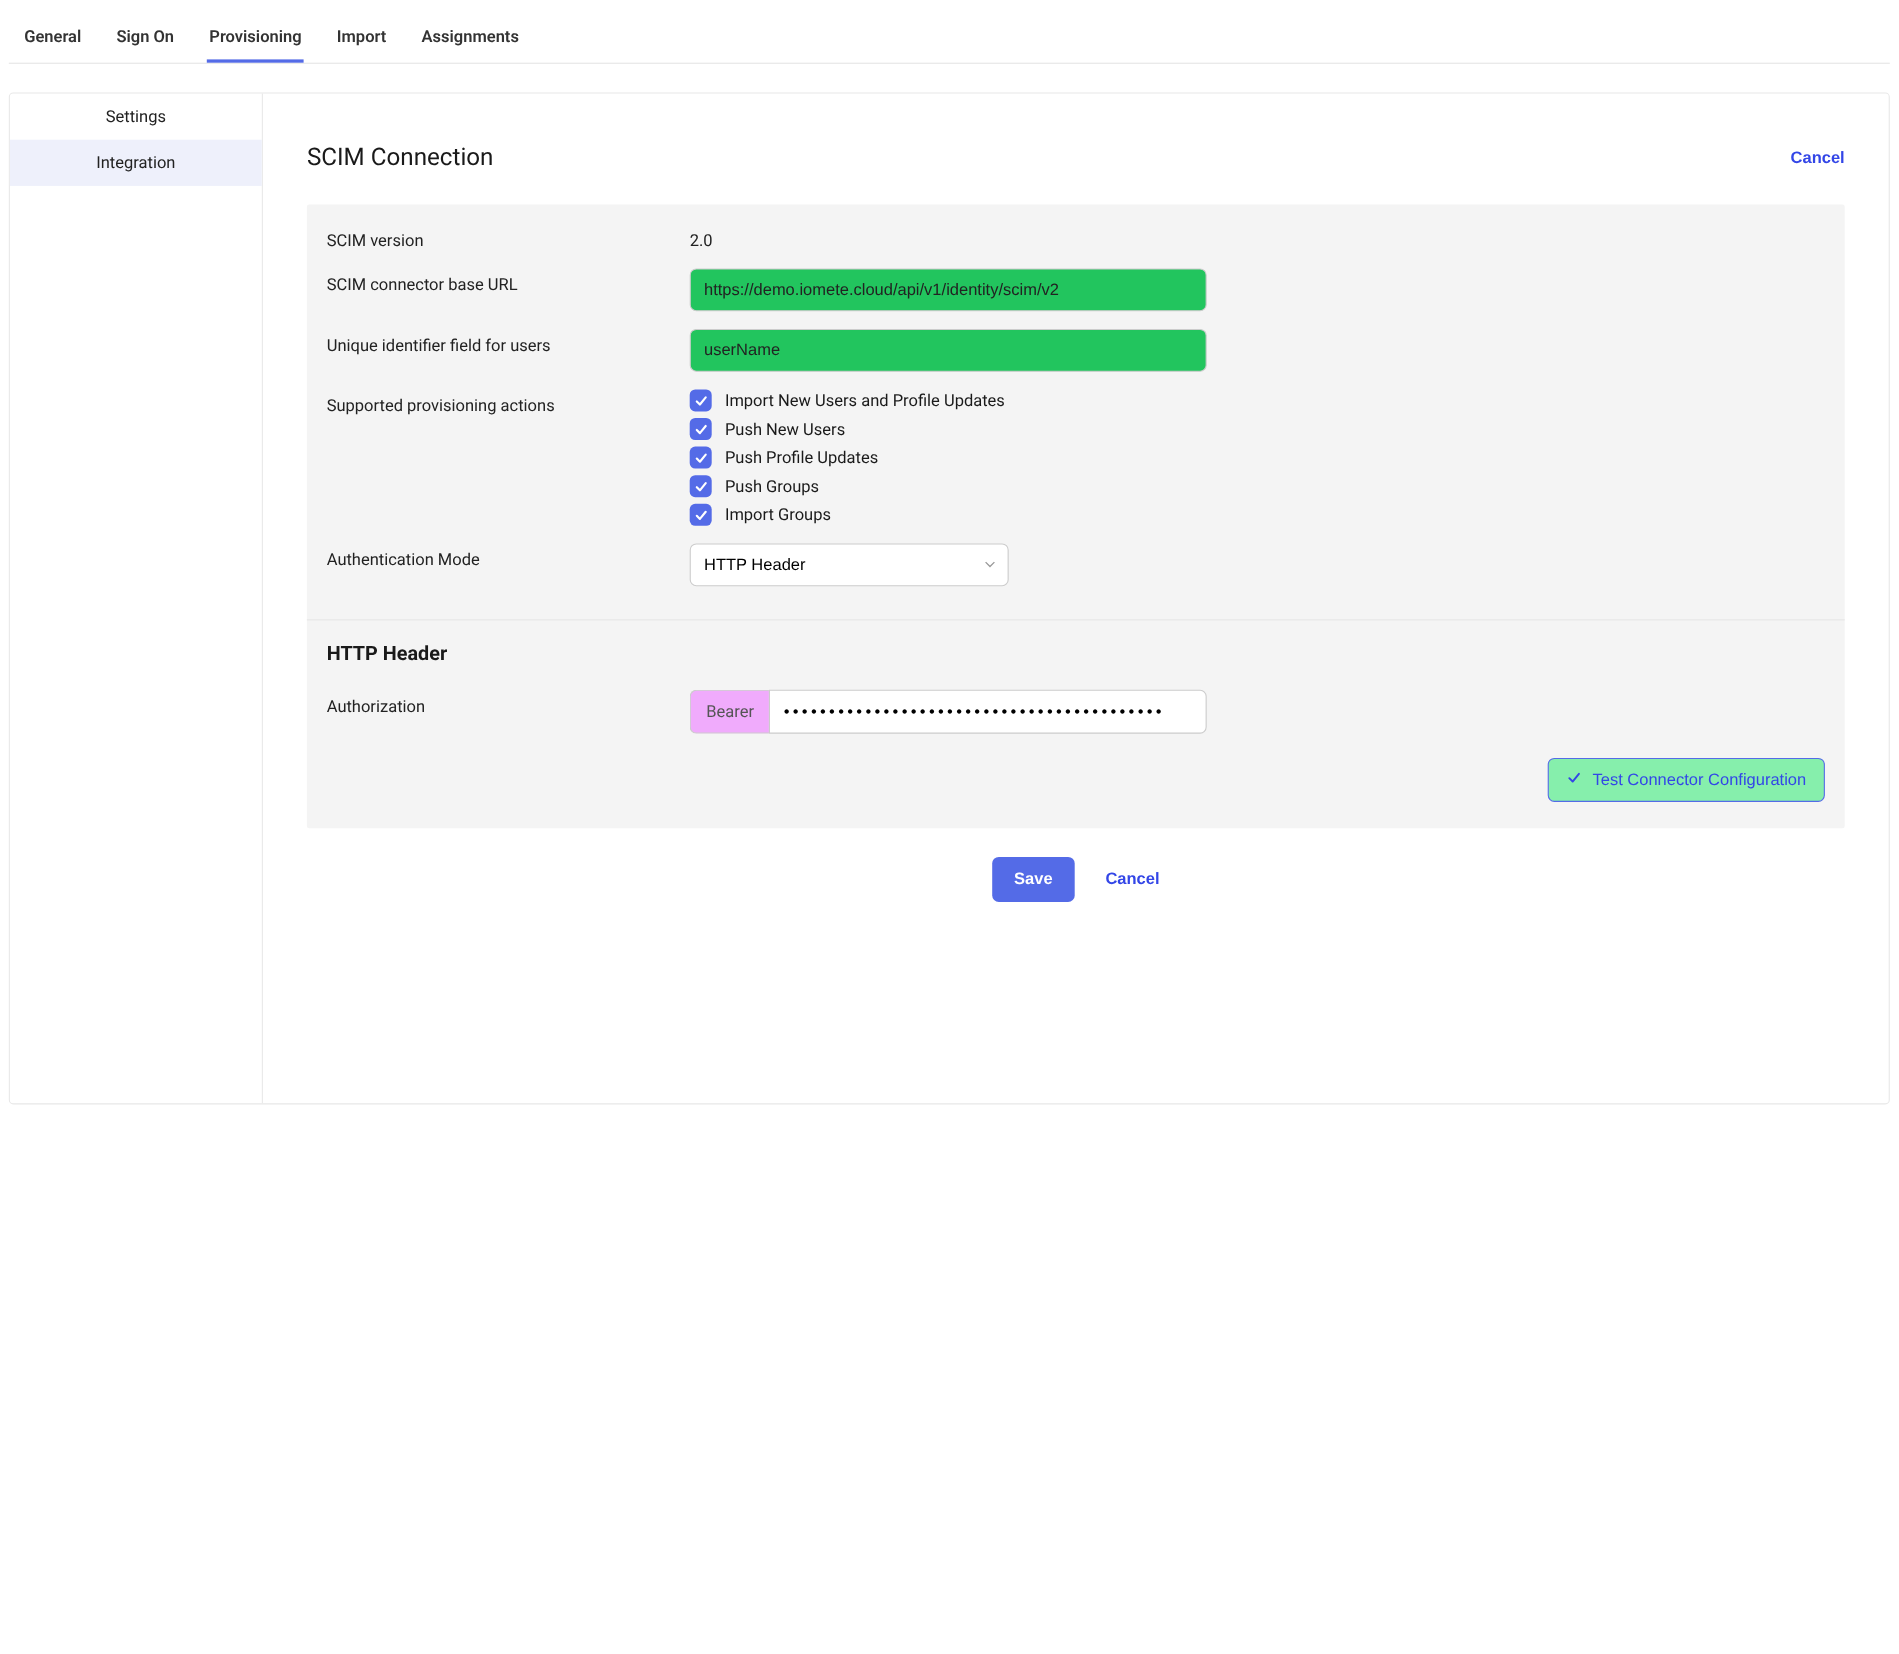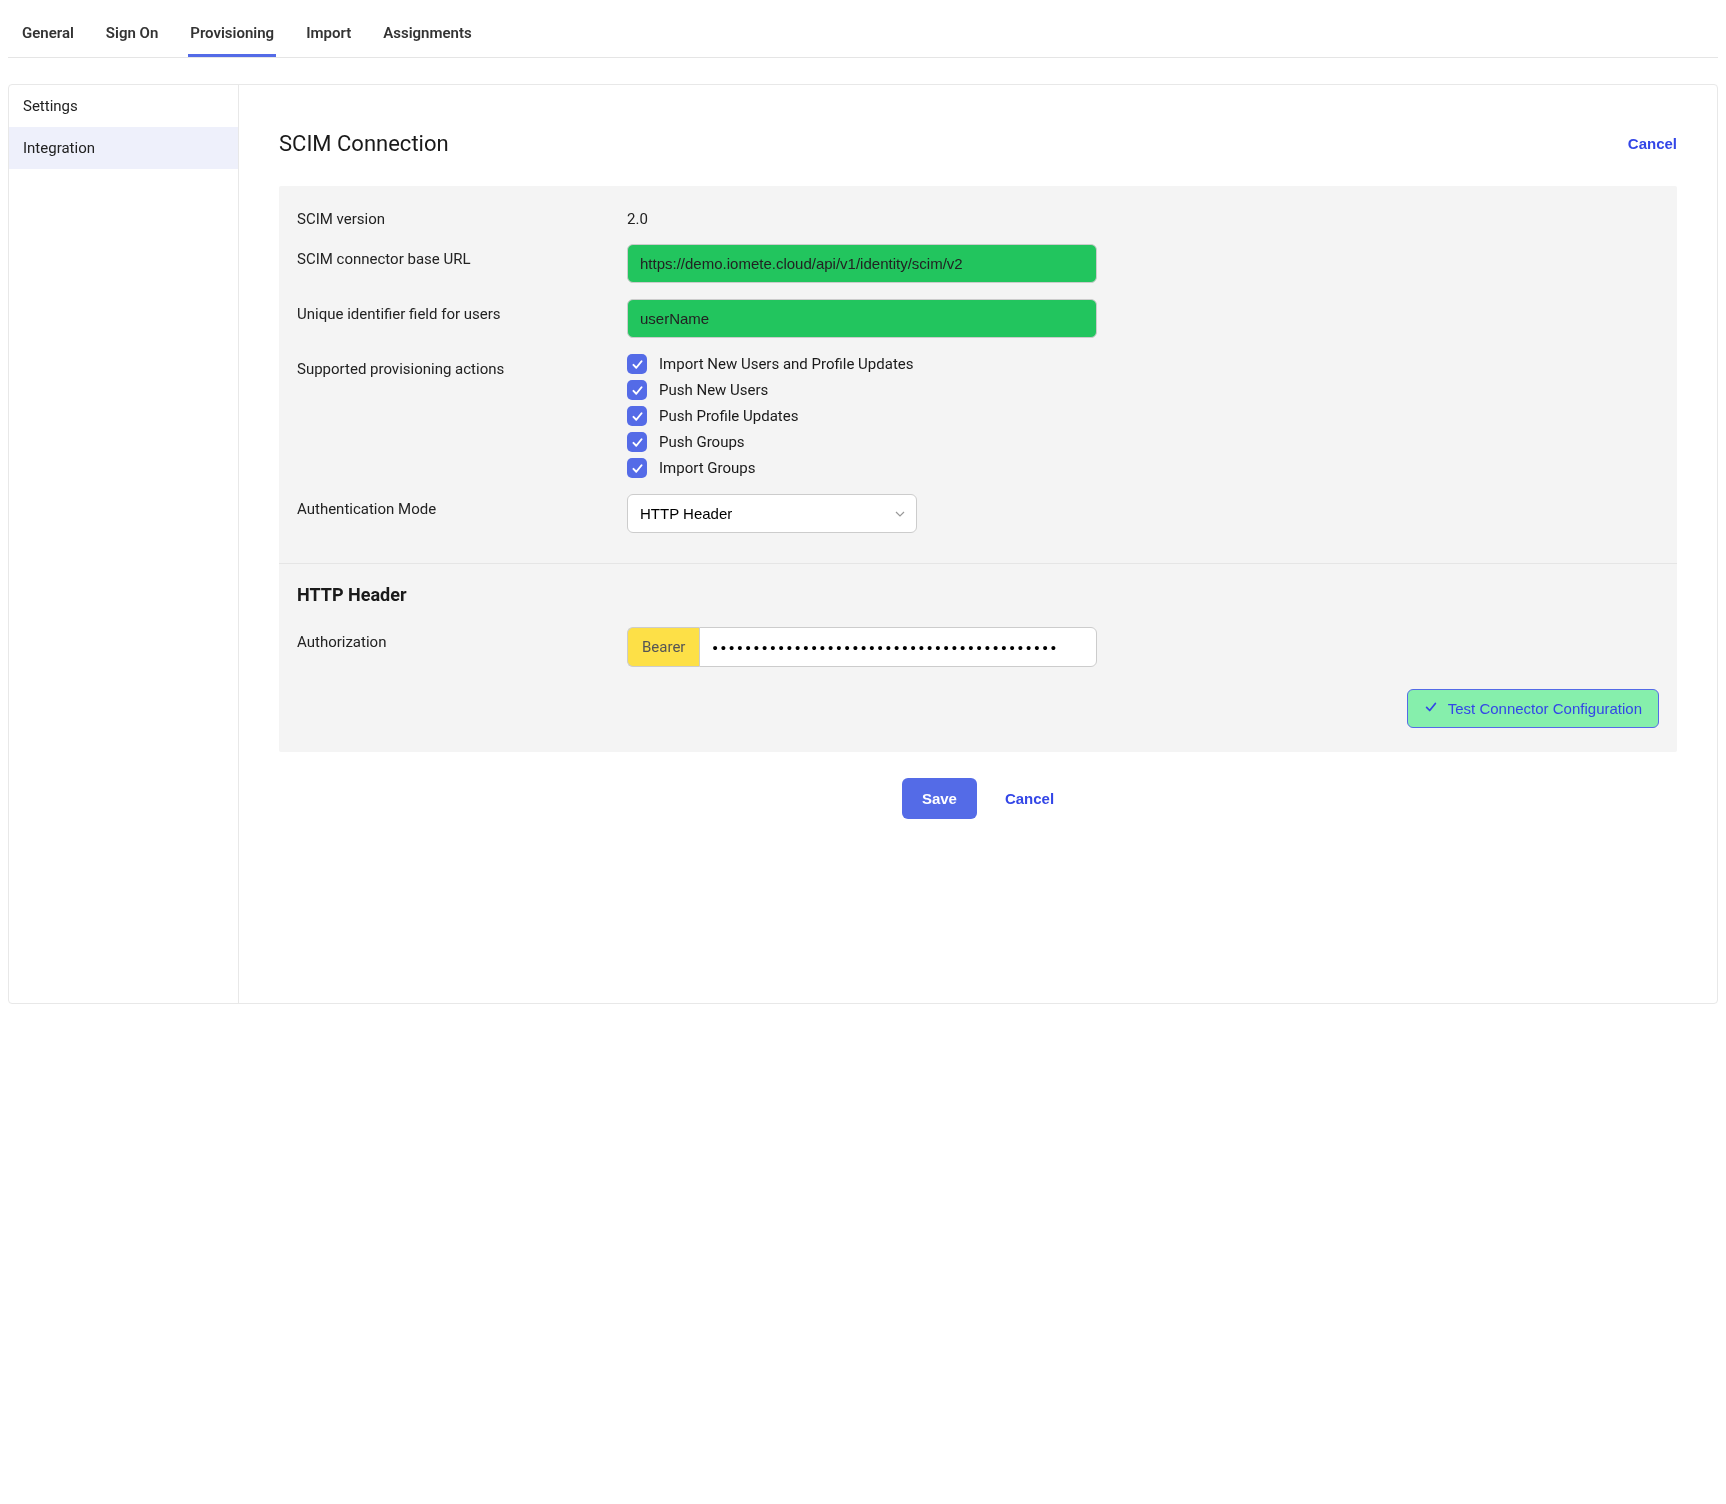--- a/index.html
+++ b/index.html
@@ -30,20 +30,21 @@
   .panel {
     display: flex;
     border: 1px solid #e8e8e8;
     border-radius: 4px;
     margin-top: 26px;
     min-height: 920px;
   }
   .sidebar {
     width: 230px;
     border-right: 1px solid #e8e8e8;
+    text-align: center;
   }
   .sidebar-item {
     padding: 12px 14px;
     font-size: 15px;
     color: #222;
     cursor: pointer;
   }
   .sidebar-item.selected {
     background: #eef0fb;
   }
@@ -165,21 +166,21 @@
     padding: 12px 18px 0 18px;
     gap: 20px;
     align-items: flex-start;
   }
   .auth-input-group {
     display: flex;
     flex: 1;
     max-width: 470px;
   }
   .addon {
-    background: #fde047;
+    background: #f0abfc;
     border: 1px solid #ccc;
     border-right: none;
     border-radius: 6px 0 0 6px;
     padding: 10px 14px;
     font-size: 15px;
     color: #555;
   }
   .pwd-input {
     flex: 1;
     border: 1px solid #ccc;

